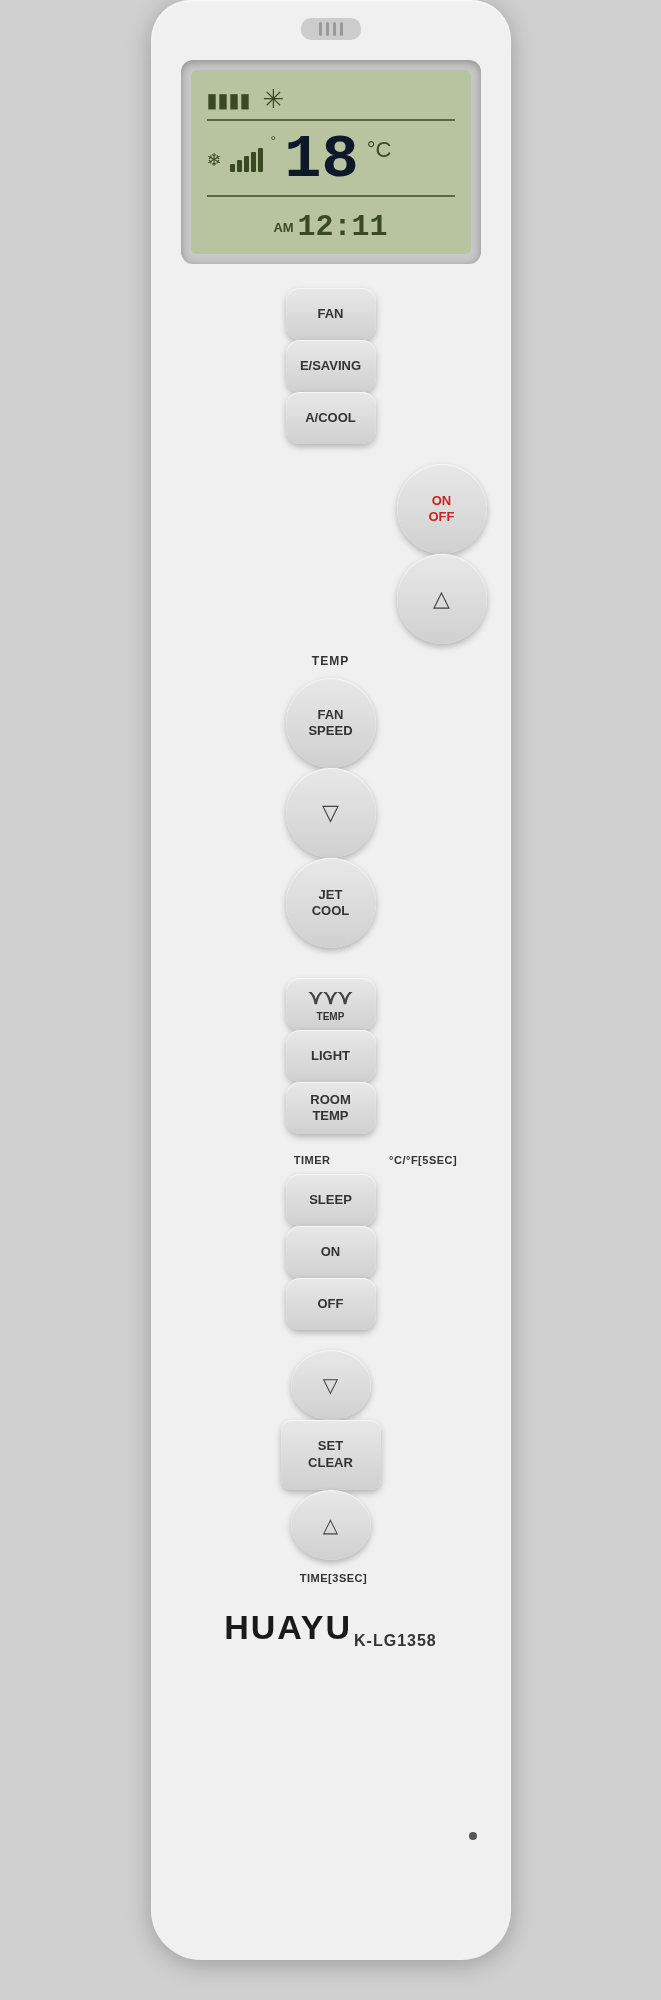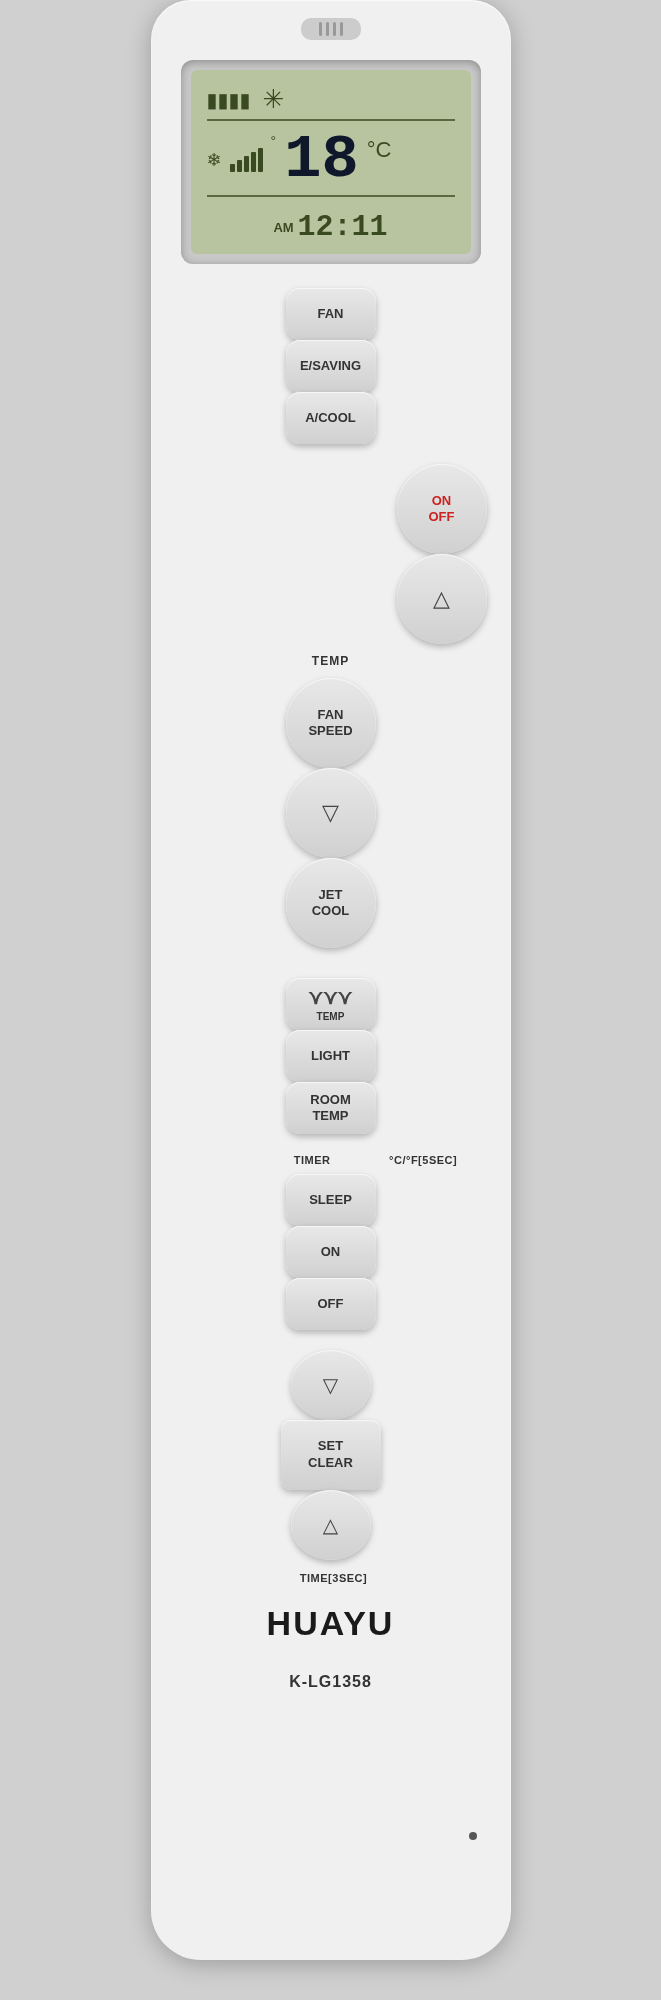--- a/index.html
+++ b/index.html
@@ -286,21 +286,21 @@
       margin-top: -8px;
       margin-bottom: 14px;
       letter-spacing: 0.5px;
       margin-left: 6px;
     }
 
     
     .brand-section {
       margin-top: 6px;
       display: flex;
-      flex-direction: column;
+      flex-direction: row;
       align-items: center;
       gap: 2px;
     }
     .brand-name {
       font-size: 34px;
       font-weight: 900;
       color: #1a1a1a;
       letter-spacing: 2px;
     }
     .brand-model {

